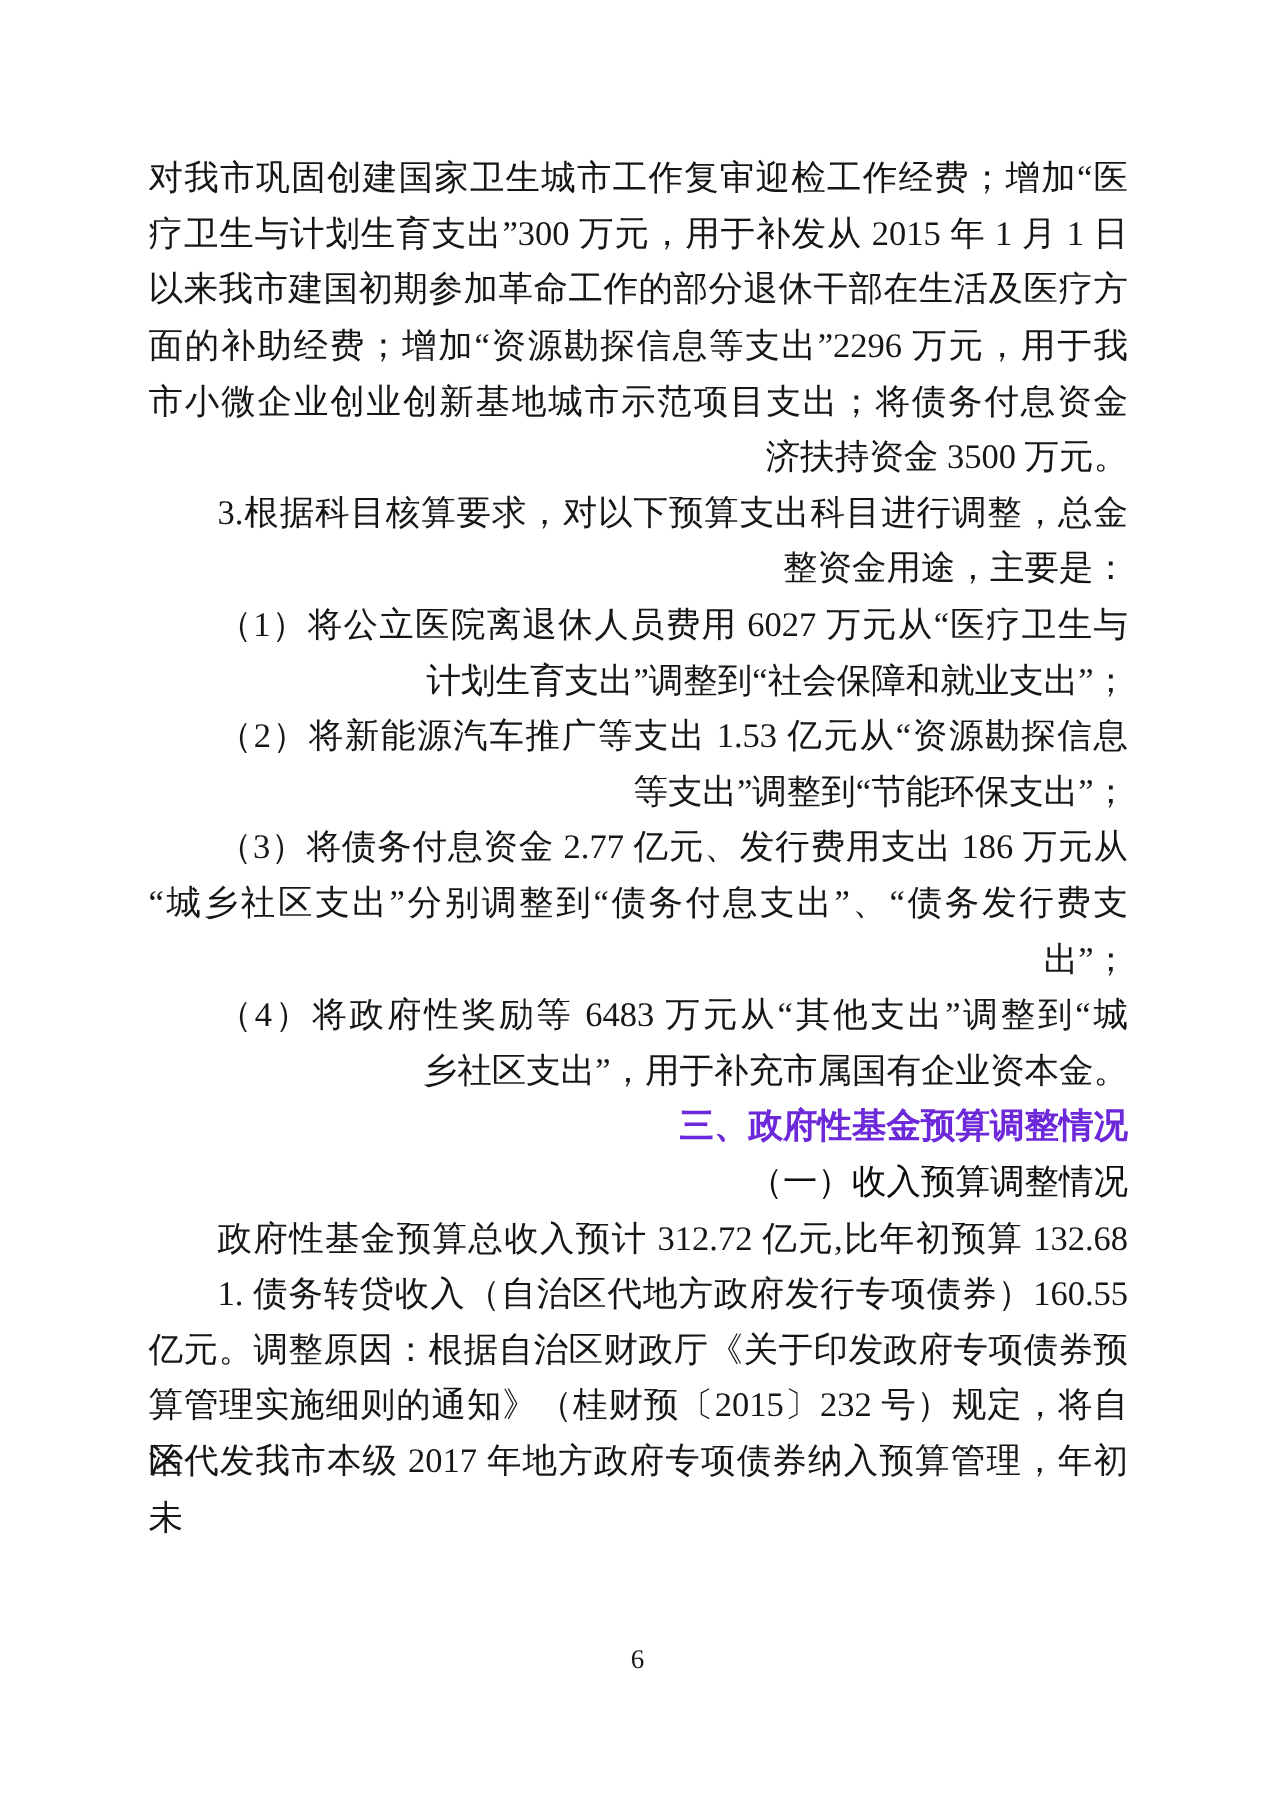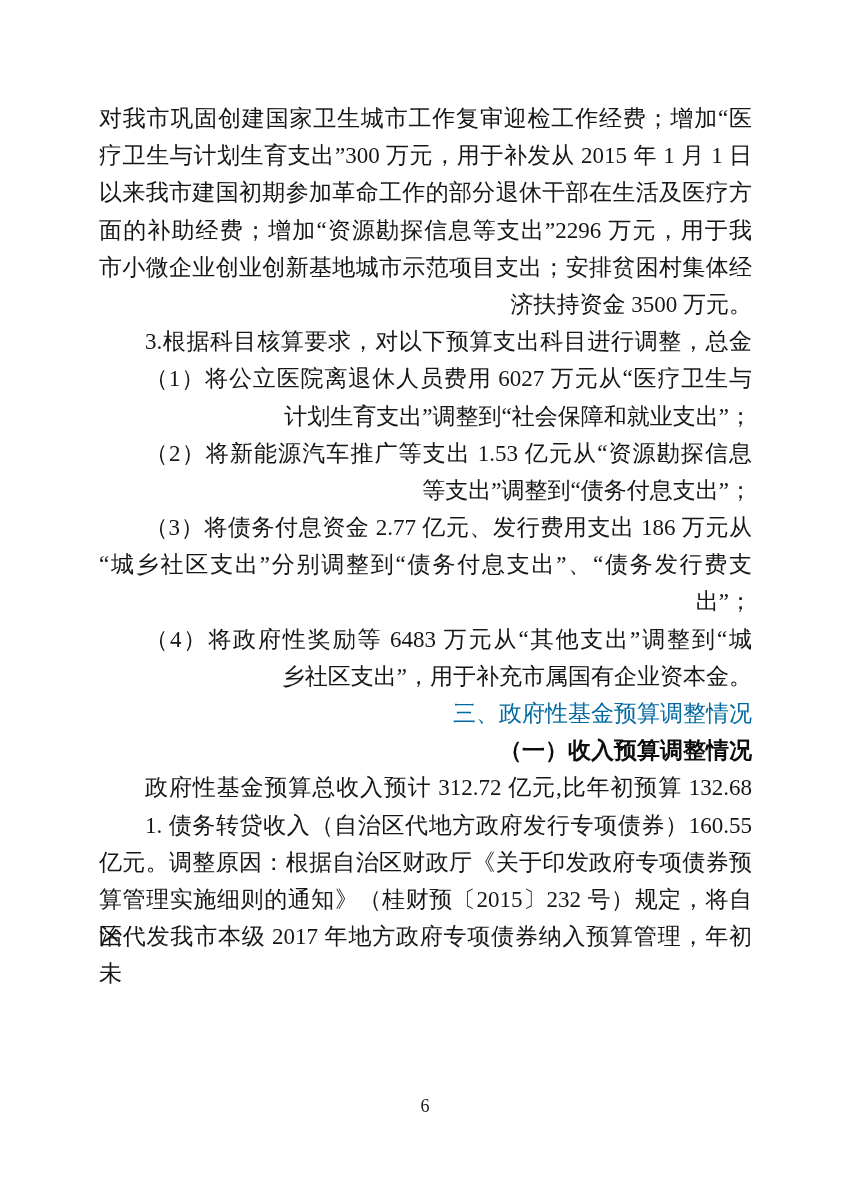--- a/index.html
+++ b/index.html
@@ -36,26 +36,26 @@
     text-align: justify;
     text-align-last: justify;
   }
   
   .ind {
     padding-left: 46px;
   }
   
   .h1 {
     font-family: "Liberation Sans", "DejaVu Sans", sans-serif;
-    font-weight: normal;
-    color: #0369a1;
+    font-weight: bold;
+    color: #6d28d9;
   }
   
   .h2 {
-    font-weight: bold;
+    font-weight: normal;
     color: #0d0d0d;
   }
   .pagenum {
     position: absolute;
     left: 0;
     top: 1096px;
     width: 100%;
     text-align: center;
     font-family: "Liberation Serif", "DejaVu Serif", serif;
     font-size: 18px;
@@ -64,27 +64,28 @@
 </style>
 </head>
 <body>
 
 <div class="page">
   <div class="textblock">
     <div class="ln j">对我市巩固创建国家卫生城市工作复审迎检工作经费；增加“医</div>
     <div class="ln j">疗卫生与计划生育支出”300 万元，用于补发从 2015 年 1 月 1 日</div>
     <div class="ln j">以来我市建国初期参加革命工作的部分退休干部在生活及医疗方</div>
     <div class="ln j">面的补助经费；增加“资源勘探信息等支出”2296 万元，用于我</div>
-    <div class="ln j">市小微企业创业创新基地城市示范项目支出；安排贫困村集体经</div>
+    <div class="ln j">市小微企业创业创新基地城市示范项目支出；将债务付息资金</div>
     <div class="ln">济扶持资金 3500 万元。</div>
     <div class="ln ind j">3.根据科目核算要求，对以下预算支出科目进行调整，总金</div>
+    <div class="ln">整资金用途，主要是：</div>
     <div class="ln ind j">（1）将公立医院离退休人员费用 6027 万元从“医疗卫生与</div>
     <div class="ln">计划生育支出”调整到“社会保障和就业支出”；</div>
     <div class="ln ind j">（2）将新能源汽车推广等支出 1.53 亿元从“资源勘探信息</div>
-    <div class="ln">等支出”调整到“债务付息支出”；</div>
+    <div class="ln">等支出”调整到“节能环保支出”；</div>
     <div class="ln ind j">（3）将债务付息资金 2.77 亿元、发行费用支出 186 万元从</div>
     <div class="ln j">“城乡社区支出”分别调整到“债务付息支出”、“债务发行费支</div>
     <div class="ln">出”；</div>
     <div class="ln ind j">（4）将政府性奖励等 6483 万元从“其他支出”调整到“城</div>
     <div class="ln">乡社区支出”，用于补充市属国有企业资本金。</div>
     <div class="ln ind h1">三、政府性基金预算调整情况</div>
     <div class="ln ind h2">（一）收入预算调整情况</div>
     <div class="ln ind j">政府性基金预算总收入预计 312.72 亿元,比年初预算 132.68</div>
     <div class="ln ind j">1. 债务转贷收入（自治区代地方政府发行专项债券）160.55</div>
     <div class="ln j">亿元。调整原因：根据自治区财政厅《关于印发政府专项债券预</div>

